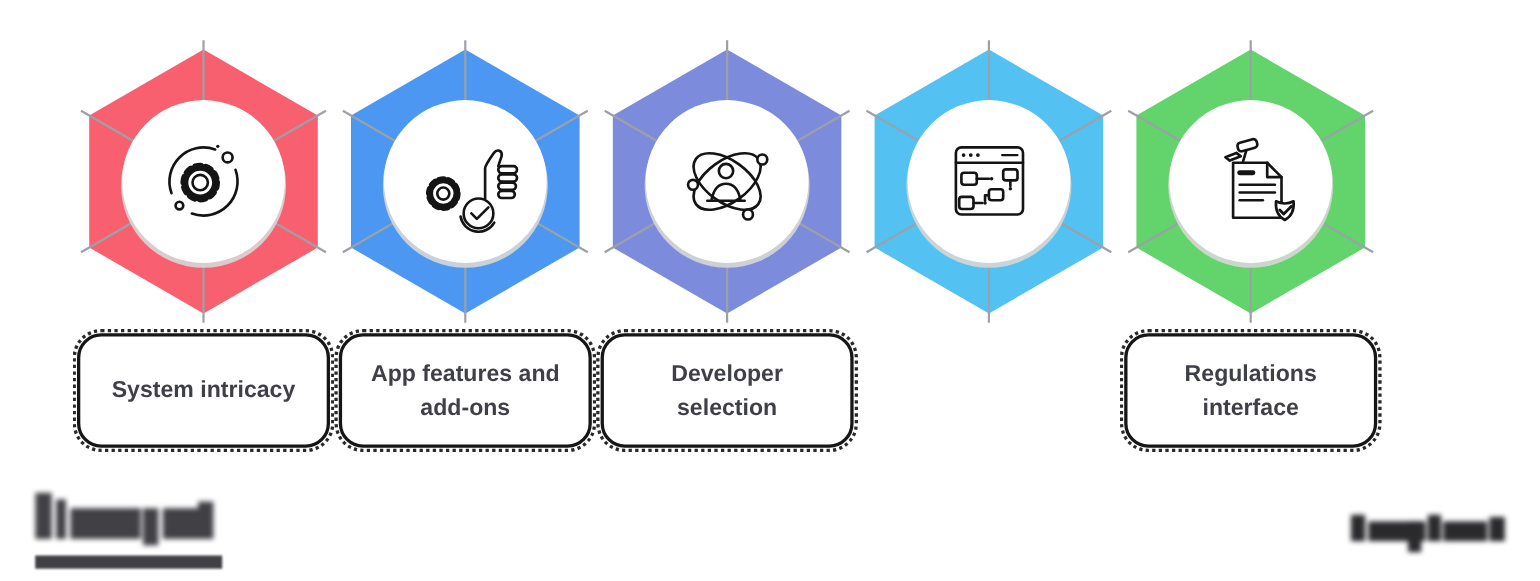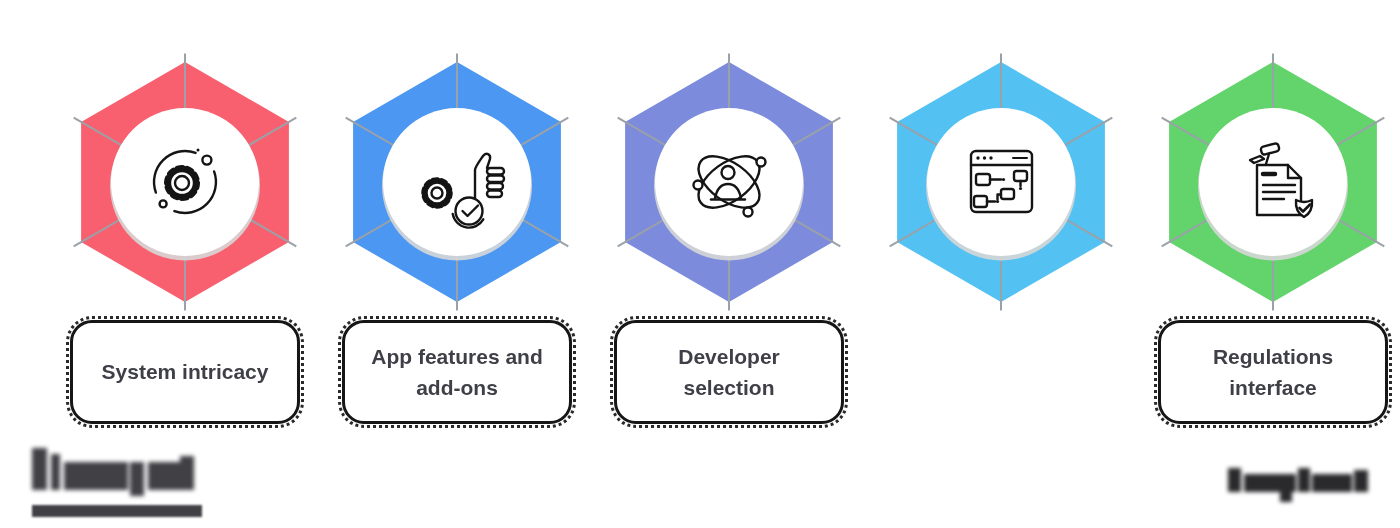--- a/index.html
+++ b/index.html
@@ -5,23 +5,23 @@
   html,body{margin:0;padding:0;background:#ffffff;}
   .canvas{
     position:relative;
     width:1400px;height:528px;
     background:#ffffff;
     font-family:"Liberation Sans", sans-serif;
     overflow:hidden;
   }
   .cards-row{
     position:absolute;
-    top:52px;left:70px;
+    top:35px;left:70px;
     display:flex;
-    gap:42px;
+    gap:8px;
   }
   .card{
     width:230px;
     display:flex;
     flex-direction:column;
     align-items:center;
   }
   .hex-svg{display:block;width:230px;height:260px;}
   .label-box{
     box-sizing:border-box;

